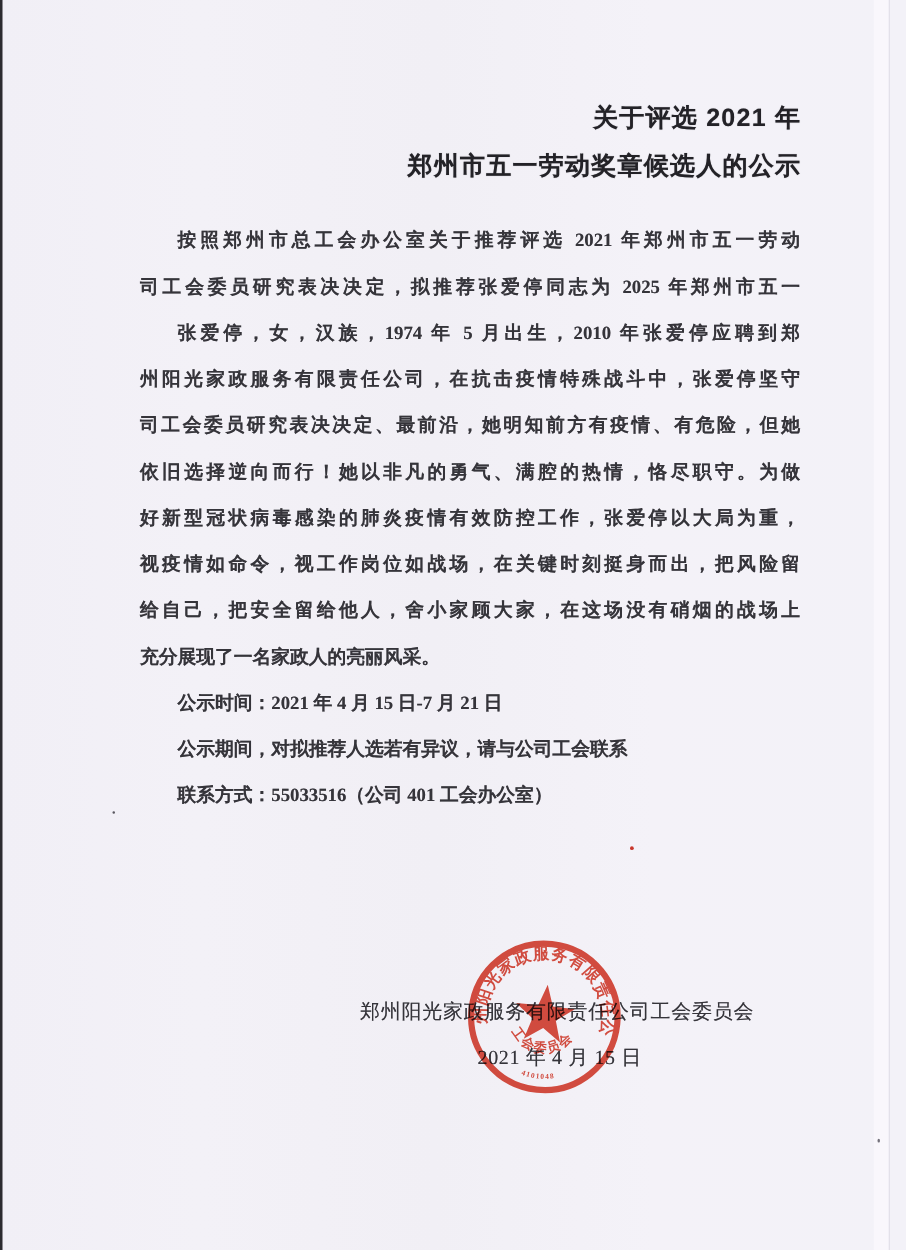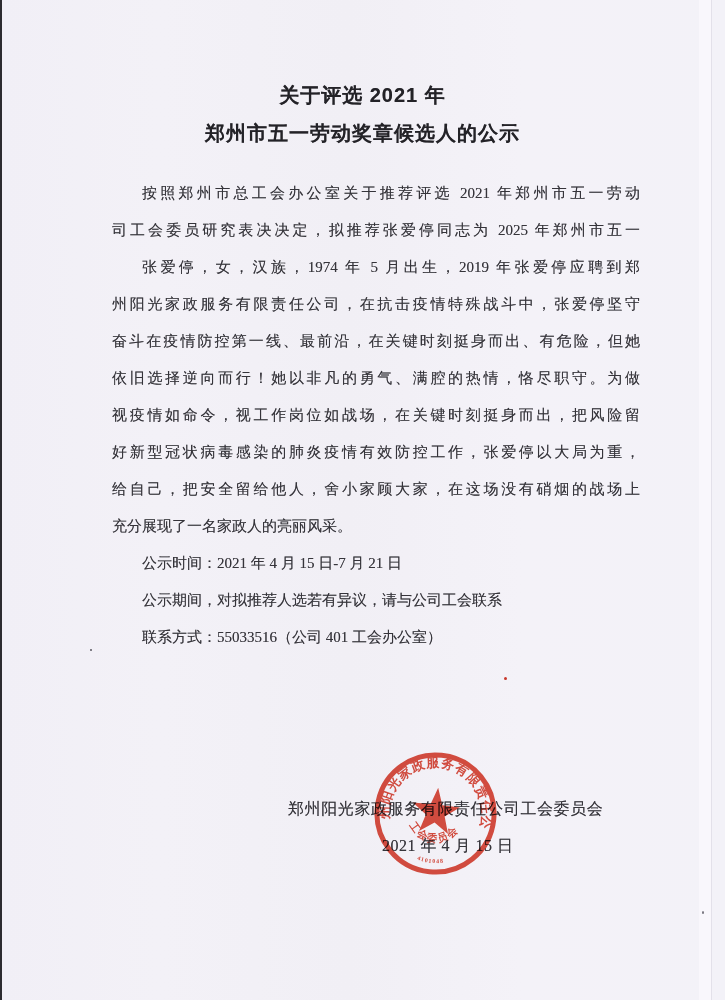--- a/index.html
+++ b/index.html
@@ -15,30 +15,31 @@
   .edge-left{position:absolute;left:0;top:0;width:2px;height:1000px;background:#2c2b30;}
   .edge-right-band{position:absolute;right:14px;top:0;width:12px;height:1000px;background:#fbfafd;opacity:.7;}
   .edge-right-line{position:absolute;right:13px;top:0;width:1px;height:1000px;background:#dedce6;opacity:.8;}
   .speck{position:absolute;border-radius:50%;}
   .speck.red{width:3px;height:3px;background:#c8372b;left:504px;top:677px;}
   .speck.d1{width:2px;height:2px;background:#5a5860;left:90px;top:649px;}
   .speck.d2{width:2px;height:3px;background:#74727c;left:702px;top:911px;}
 
   .titles{
     position:absolute;left:84px;top:76px;width:557px;
-    text-align:center;
+    text-align:right;
     font-family:"Liberation Sans","DejaVu Sans",sans-serif;
     font-weight:700;color:#232227;
     font-size:20px;line-height:38px;letter-spacing:1px;
     text-shadow:0 0 .6px rgba(35,34,39,.55);
   }
   .body-text{
     position:absolute;left:112px;top:175px;width:528px;
     font-size:15px;line-height:37px;
     text-shadow:0 0 .5px rgba(53,52,58,.5);
+    font-weight:bold;
   }
   .line{white-space:nowrap;}
   .line.full{white-space:normal;text-align:justify;text-align-last:justify;}
   .line.indent{text-indent:2em;}
   .signature{
     position:absolute;left:288px;top:799px;
     font-size:16px;letter-spacing:.6px;
     text-shadow:0 0 .5px rgba(53,52,58,.5);
   }
   .date{
@@ -66,26 +67,26 @@
   <div class="speck d2"></div>
 
   <div class="titles">
     <div>关于评选 2021 年</div>
     <div>郑州市五一劳动奖章候选人的公示</div>
   </div>
 
   <div class="body-text">
     <div class="line full indent">按照郑州市总工会办公室关于推荐评选 2021 年郑州市五一劳动</div>
     <div class="line full">司工会委员研究表决决定，拟推荐张爱停同志为 2025 年郑州市五一</div>
-    <div class="line full indent">张爱停，女，汉族，1974 年 5 月出生，2019 年张爱停应聘到郑</div>
+    <div class="line full indent">张爱停，女，汉族，1974 年 5 月出生，2010 年张爱停应聘到郑</div>
     <div class="line full">州阳光家政服务有限责任公司，在抗击疫情特殊战斗中，张爱停坚守</div>
-    <div class="line full">奋斗在疫情防控第一线、最前沿，在关键时刻挺身而出、有危险，但她</div>
+    <div class="line full">司工会委员研究表决决定、最前沿，她明知前方有疫情、有危险，但她</div>
     <div class="line full">依旧选择逆向而行！她以非凡的勇气、满腔的热情，恪尽职守。为做</div>
+    <div class="line full">好新型冠状病毒感染的肺炎疫情有效防控工作，张爱停以大局为重，</div>
     <div class="line full">视疫情如命令，视工作岗位如战场，在关键时刻挺身而出，把风险留</div>
-    <div class="line full">好新型冠状病毒感染的肺炎疫情有效防控工作，张爱停以大局为重，</div>
     <div class="line full">给自己，把安全留给他人，舍小家顾大家，在这场没有硝烟的战场上</div>
     <div class="line">充分展现了一名家政人的亮丽风采。</div>
     <div class="line indent">公示时间：2021 年 4 月 15 日-7 月 21 日</div>
     <div class="line indent">公示期间，对拟推荐人选若有异议，请与公司工会联系</div>
     <div class="line indent">联系方式：55033516（公司 401 工会办公室）</div>
   </div>
 
   <div class="signature">郑州阳光家政服务有限责任公司工会委员会</div>
   <div class="date">2021 年 4 月 15 日</div>
 

